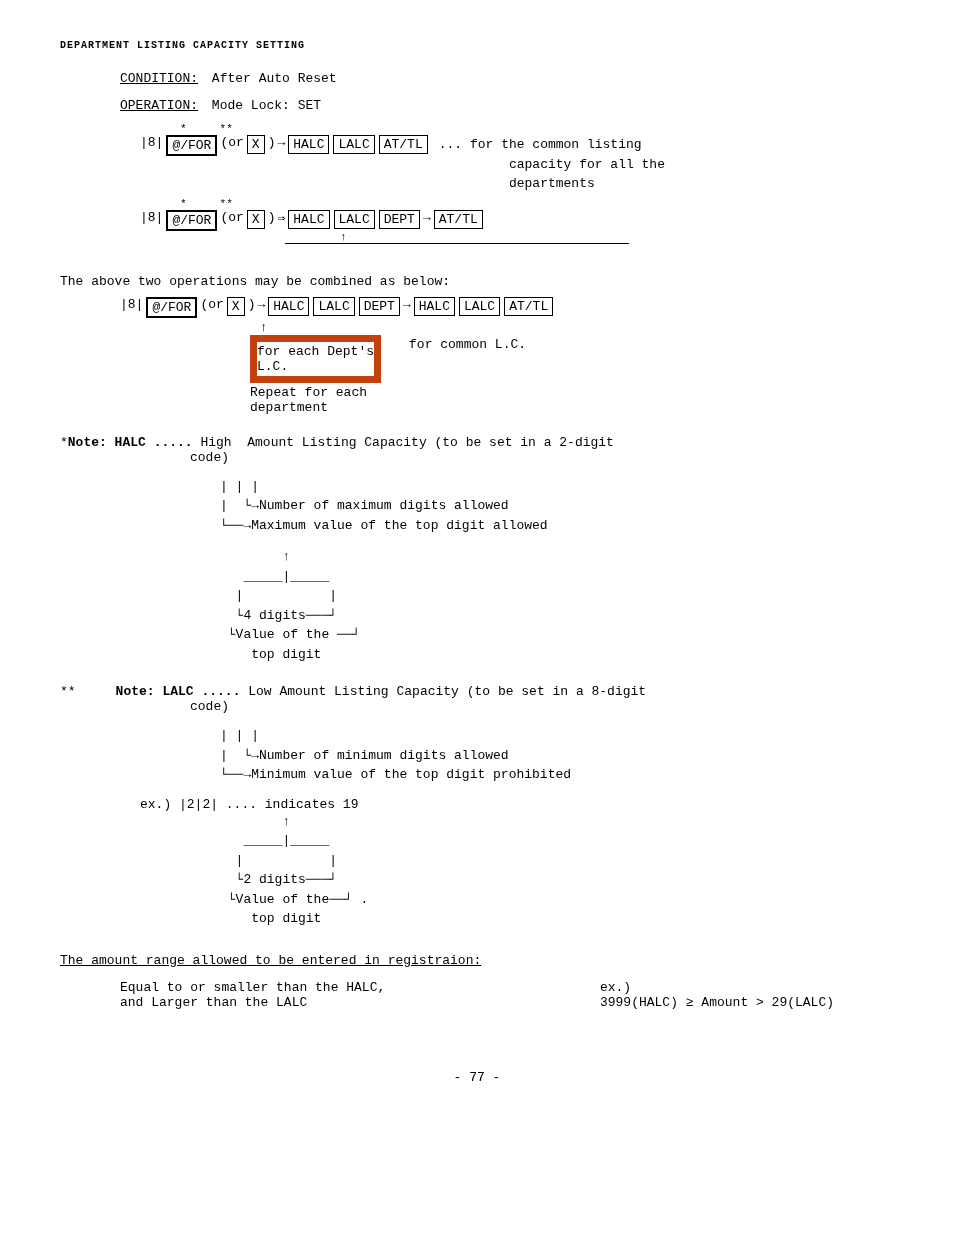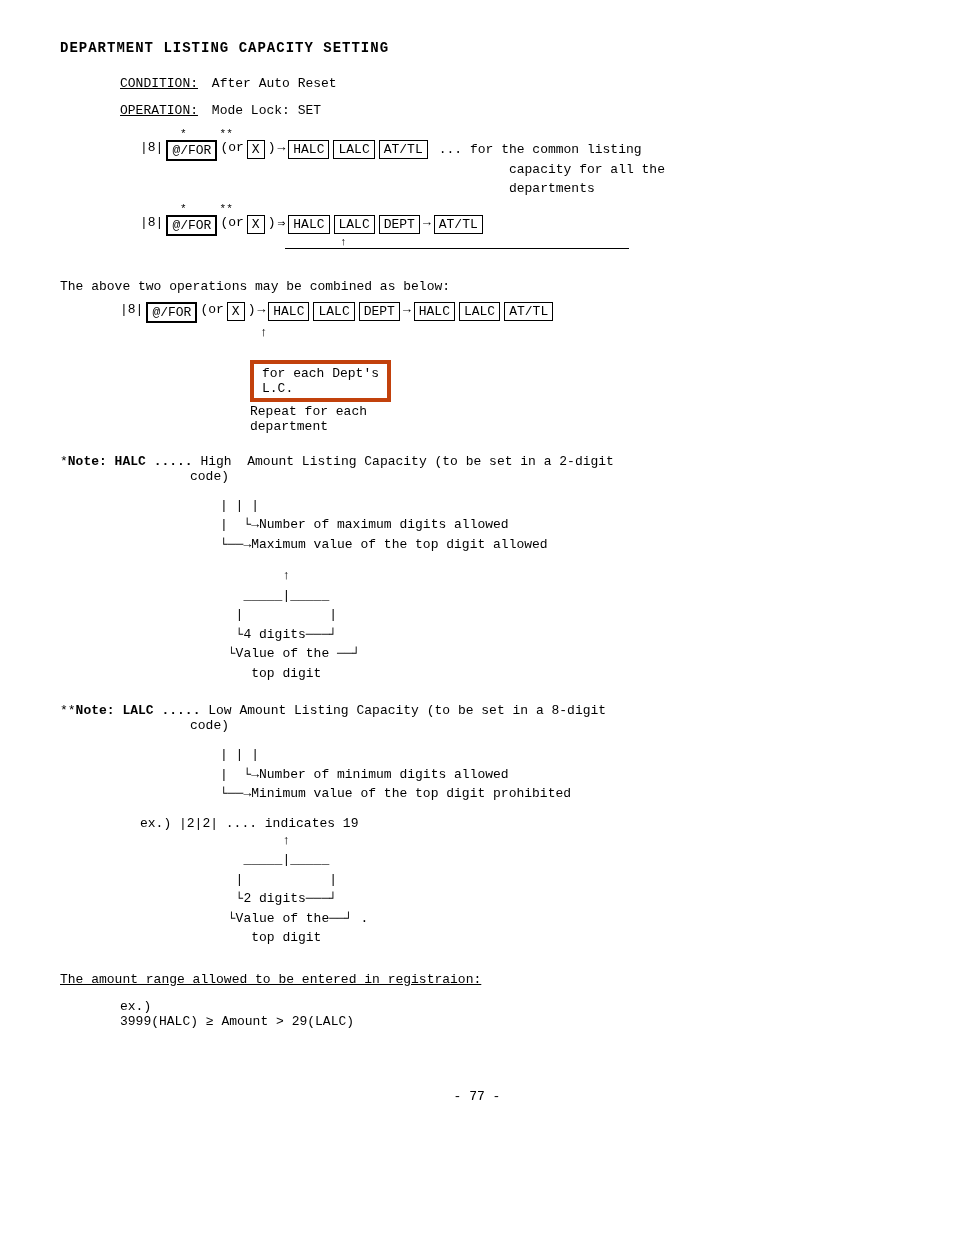--- a/index.html
+++ b/index.html
@@ -7,21 +7,21 @@
       background: #fff;
       font-family: 'Courier New', Courier, monospace;
       font-size: 13px;
       color: #000;
       width: 954px;
       min-height: 1239px;
       padding: 40px 60px;
     }
     .page-title {
       font-weight: bold;
-      font-size: 14px;
+      font-size: 10px;
       margin-bottom: 20px;
       letter-spacing: 1px;
     }
     .section {
       margin-bottom: 10px;
     }
     .section-label {
       text-decoration: underline;
       font-weight: normal;
     }
@@ -119,22 +119,25 @@
       <span>→</span>
       <span class="boxed">HALC</span>
       <span class="boxed">LALC</span>
       <span class="boxed">AT/TL</span>
     </div>
 
     <div style="display:flex; margin-left:130px; margin-top:2px;">
       <div style="position:relative;">
         <div style="margin-left:10px;">↑</div>
         <div style="display:flex; gap:20px;">
-          <div style="border:4px solid #c2410c; padding:2px 8px; display:inline-block;margin-top:20px;">
+          <div style="border:7px solid #c2410c; padding:2px 0; display:inline-block;">
             <span>for each Dept's<br>L.C.</span>
+          </div>
+          <div style="padding:2px 8px; display:inline-block;">
+            <span>for common L.C.</span>
           </div>
         </div>
         <div style="margin-top:2px;">Repeat for each<br>department</div>
       </div>
     </div>
   </div>
 
   <div style="margin: 20px 0 8px 0;">
     <span>*</span><span style="font-weight:bold;">Note: HALC .....</span>
     <span> High &nbsp;Amount Listing Capacity (to be set in a 2-digit</span>
@@ -152,21 +155,21 @@
       <pre>        ↑
    _____|_____
   |           |
   └4 digits───┘
  └Value of the ──┘
     top digit</pre>
     </div>
   </div>
 
   <div style="margin: 20px 0 8px 0;">
-    <span>**</span><span style="font-weight:bold;">Note: LALC .....</span>
+    <span>**</span><span style="font-weight:bold;margin-left:40px;">Note: LALC .....</span>
     <span> Low Amount Listing Capacity (to be set in a 8-digit</span>
     <br><span style="margin-left:130px;">code)</span>
   </div>
 
   <div style="margin: 12px 0 12px 160px;">
     <pre>| | |
 |  └→Number of minimum digits allowed
 └──→Minimum value of the top digit prohibited</pre>
   </div>
 
@@ -178,20 +181,24 @@
   |           |
   └2 digits───┘
  └Value of the──┘ .
     top digit</pre>
     </div>
   </div>
 
   <div style="margin: 24px 0 12px 0;">
     <div style="text-decoration:underline;">The amount range allowed to be entered in registraion:</div>
     <div style="margin: 12px 0 0 60px; display:flex; justify-content:space-between; align-items:flex-start;">
+      <div>
+        <div>Equal to or smaller than the HALC,</div>
+        <div>and Larger than the LALC</div>
+      </div>
       <div style="margin-right:60px;">
         <div>ex.)</div>
         <div>3999(HALC) ≥ Amount &gt; 29(LALC)</div>
       </div>
     </div>
   </div>
 
   <div class="footer-text" style="margin-top:60px;">- 77 -</div>
 
 </div>

